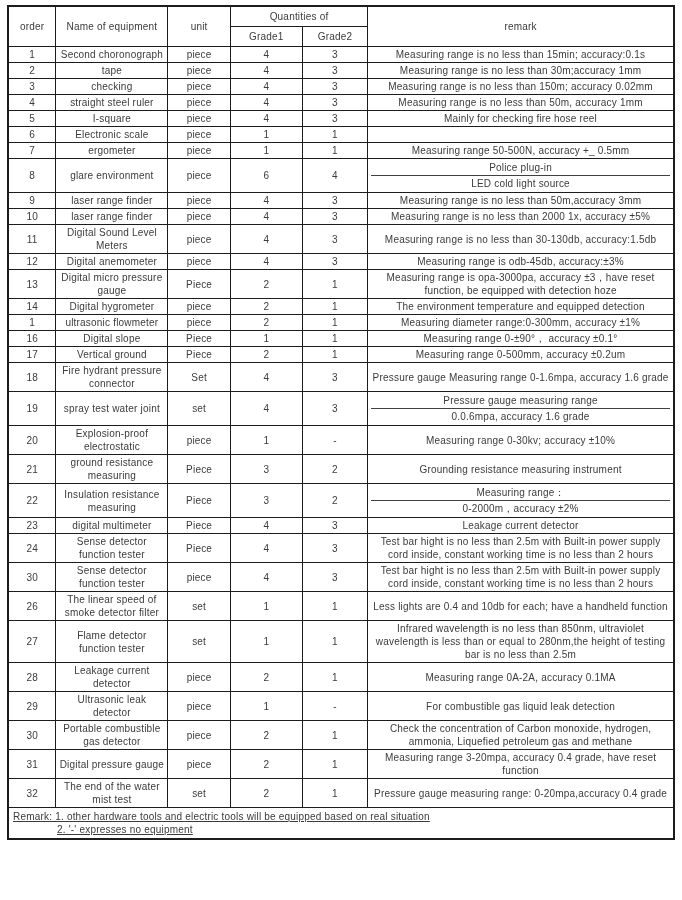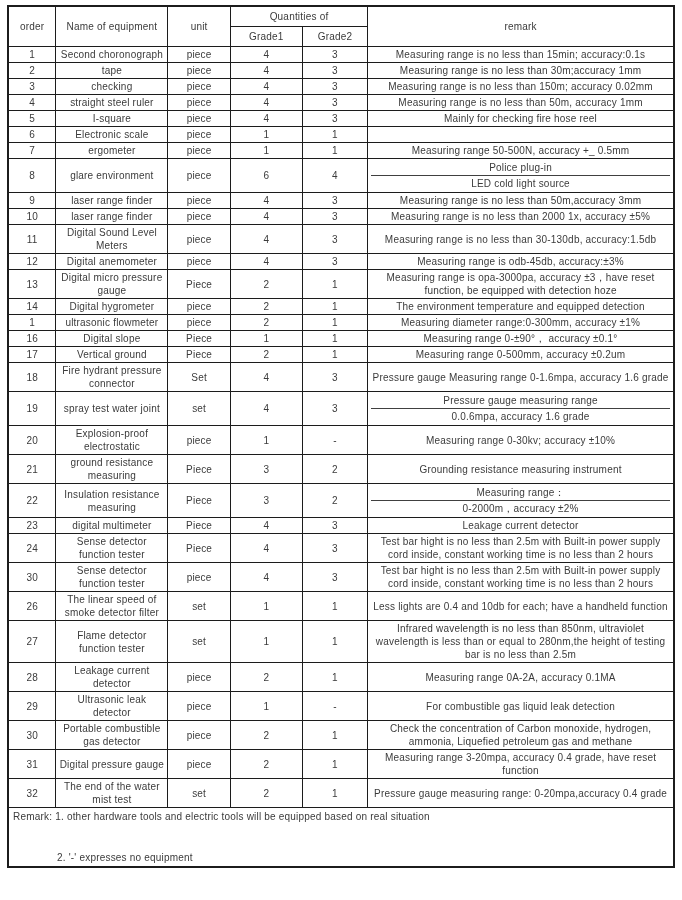--- a/index.html
+++ b/index.html
@@ -39,22 +39,23 @@
   col.c-g1     { width: 10.8%; }
   col.c-g2     { width: 9.8%; }
   col.c-remark { width: 46%; }
   thead th { height: 17px; }
   td.remark-split { padding: 0; }
   td.remark-split .sub { padding: 1px 3px; }
   td.remark-split .sub + .sub { border-top: 1px solid #404040; }
   tfoot td.foot {
     text-align: left;
     padding: 2px 4px;
-  }
-  tfoot .foot-line2 { padding-left: 44px; margin-top: 28px; }
+    text-decoration: underline;
+  }
+  tfoot .foot-line2 { padding-left: 44px; }
 </style>
 </head>
 <body>
 
 <div class="page">
   <table class="equip">
     <colgroup>
       <col class="c-order">
         <col class="c-name">
         <col class="c-unit">

